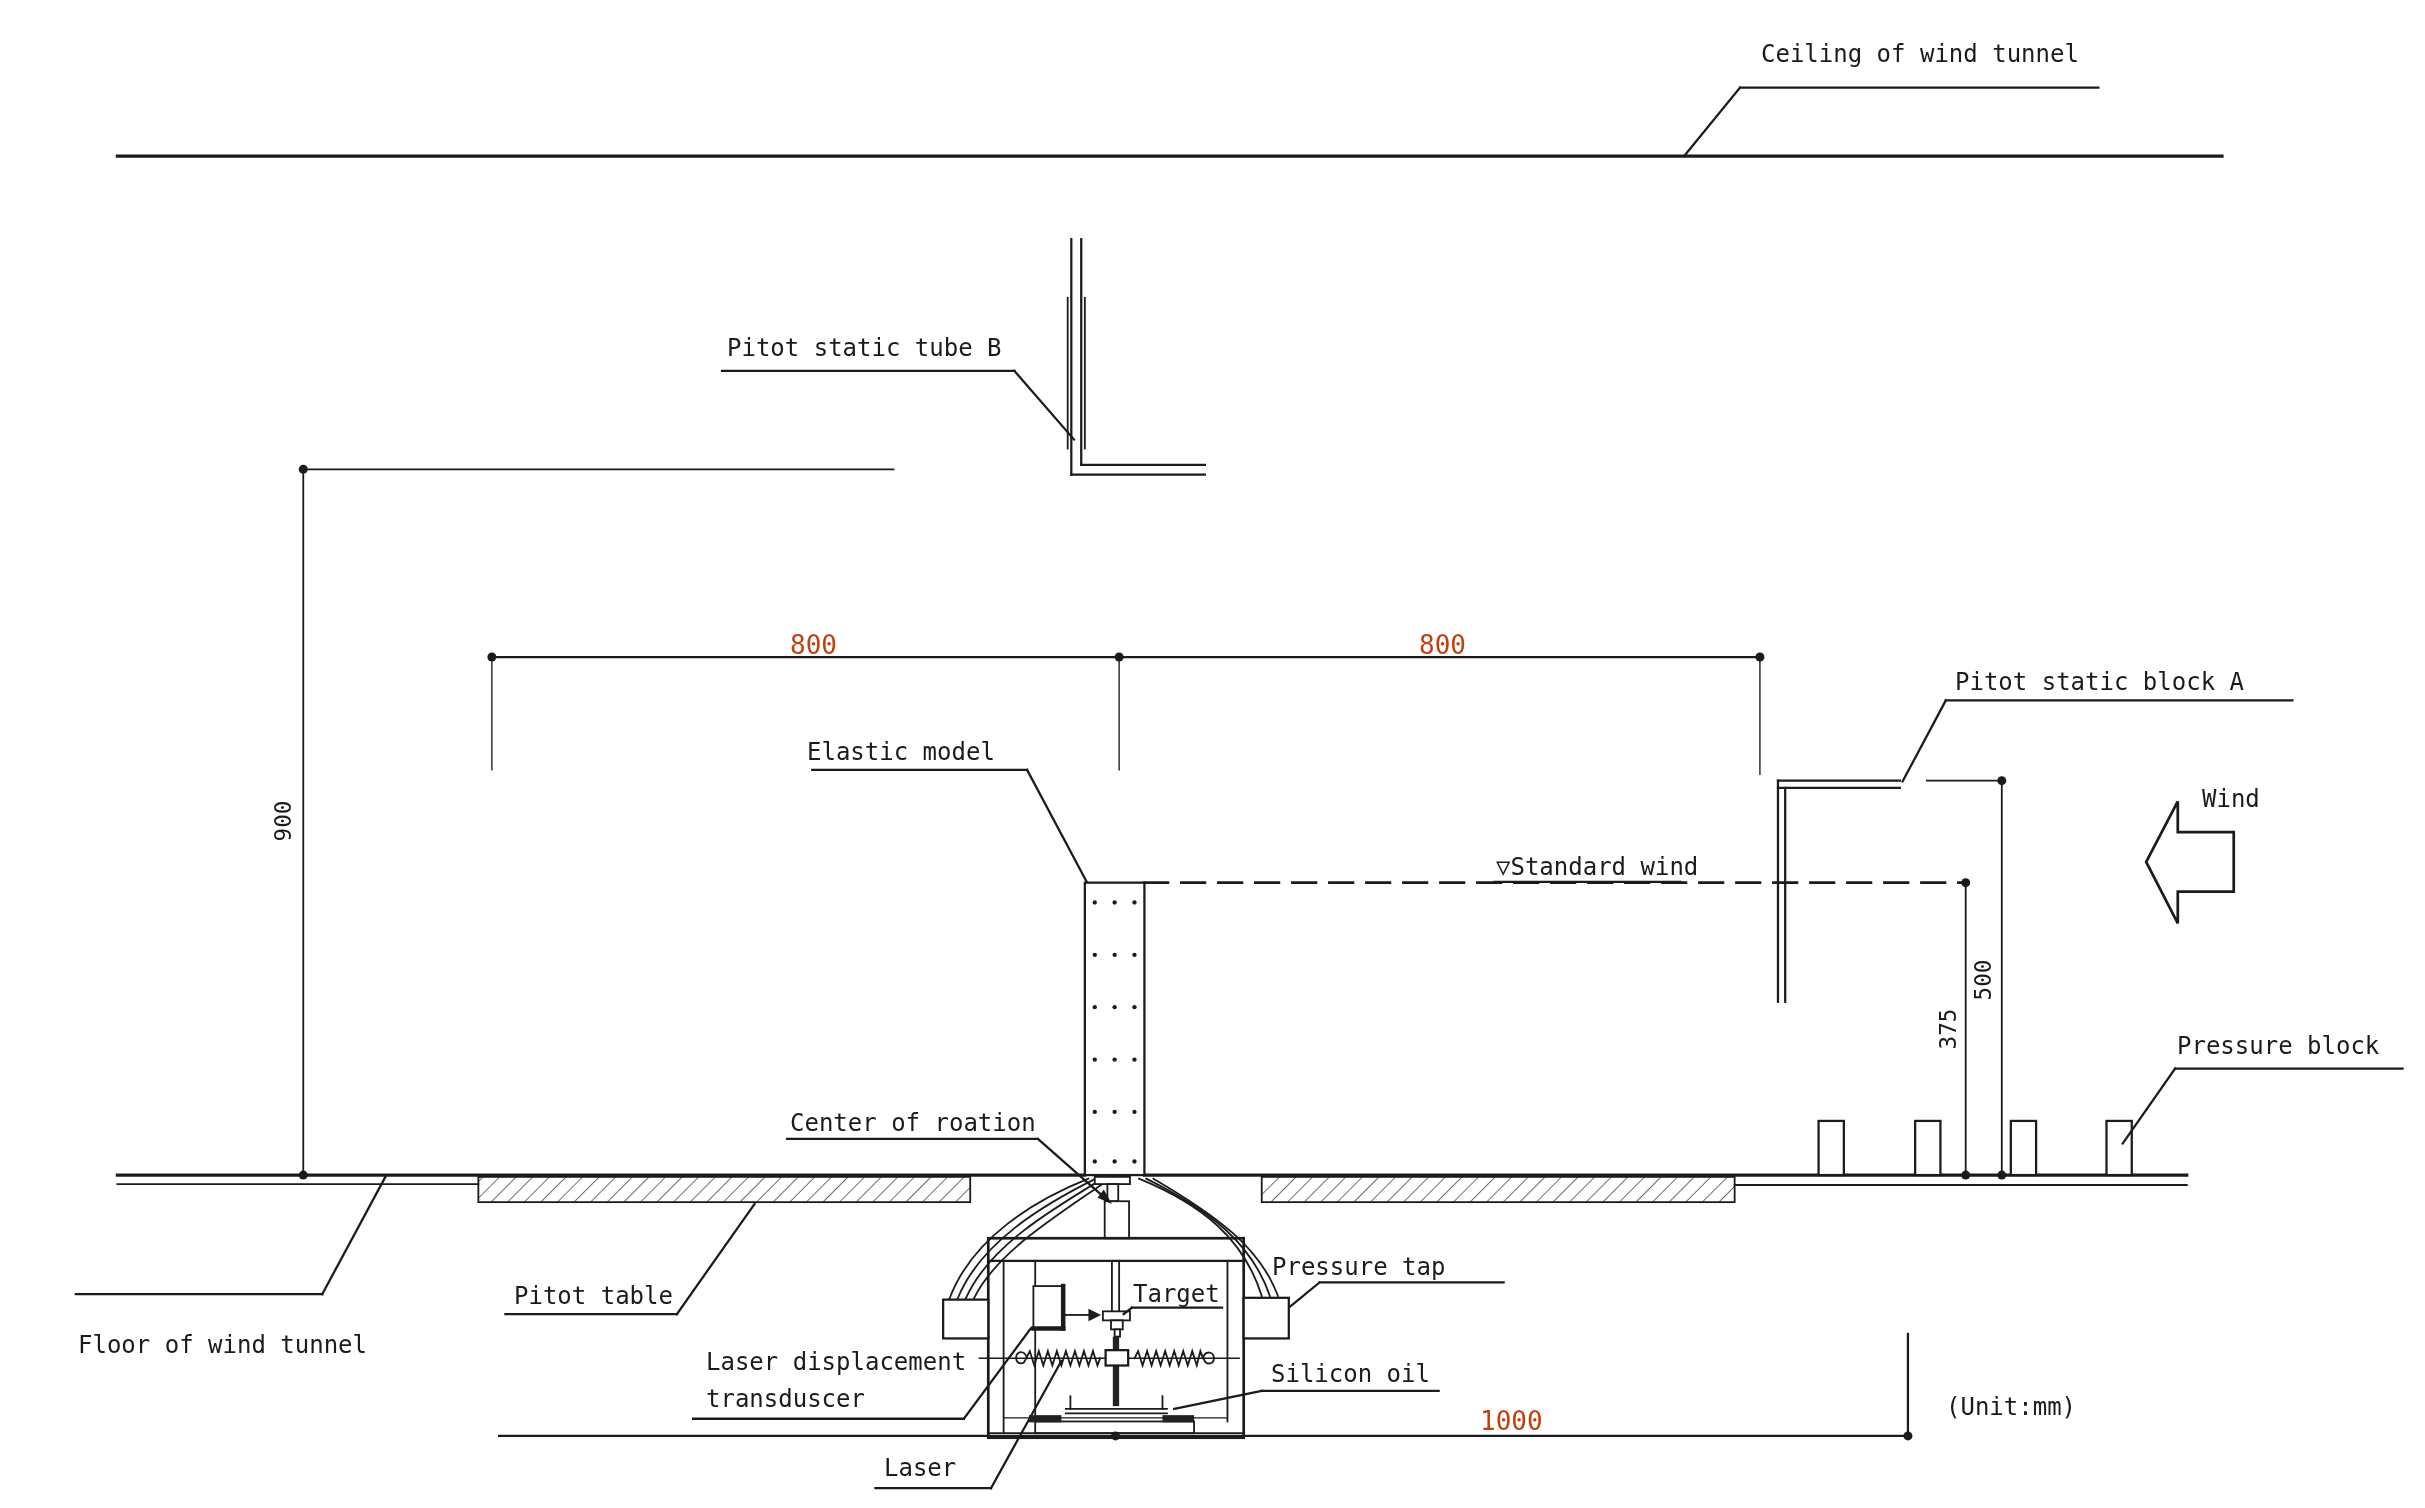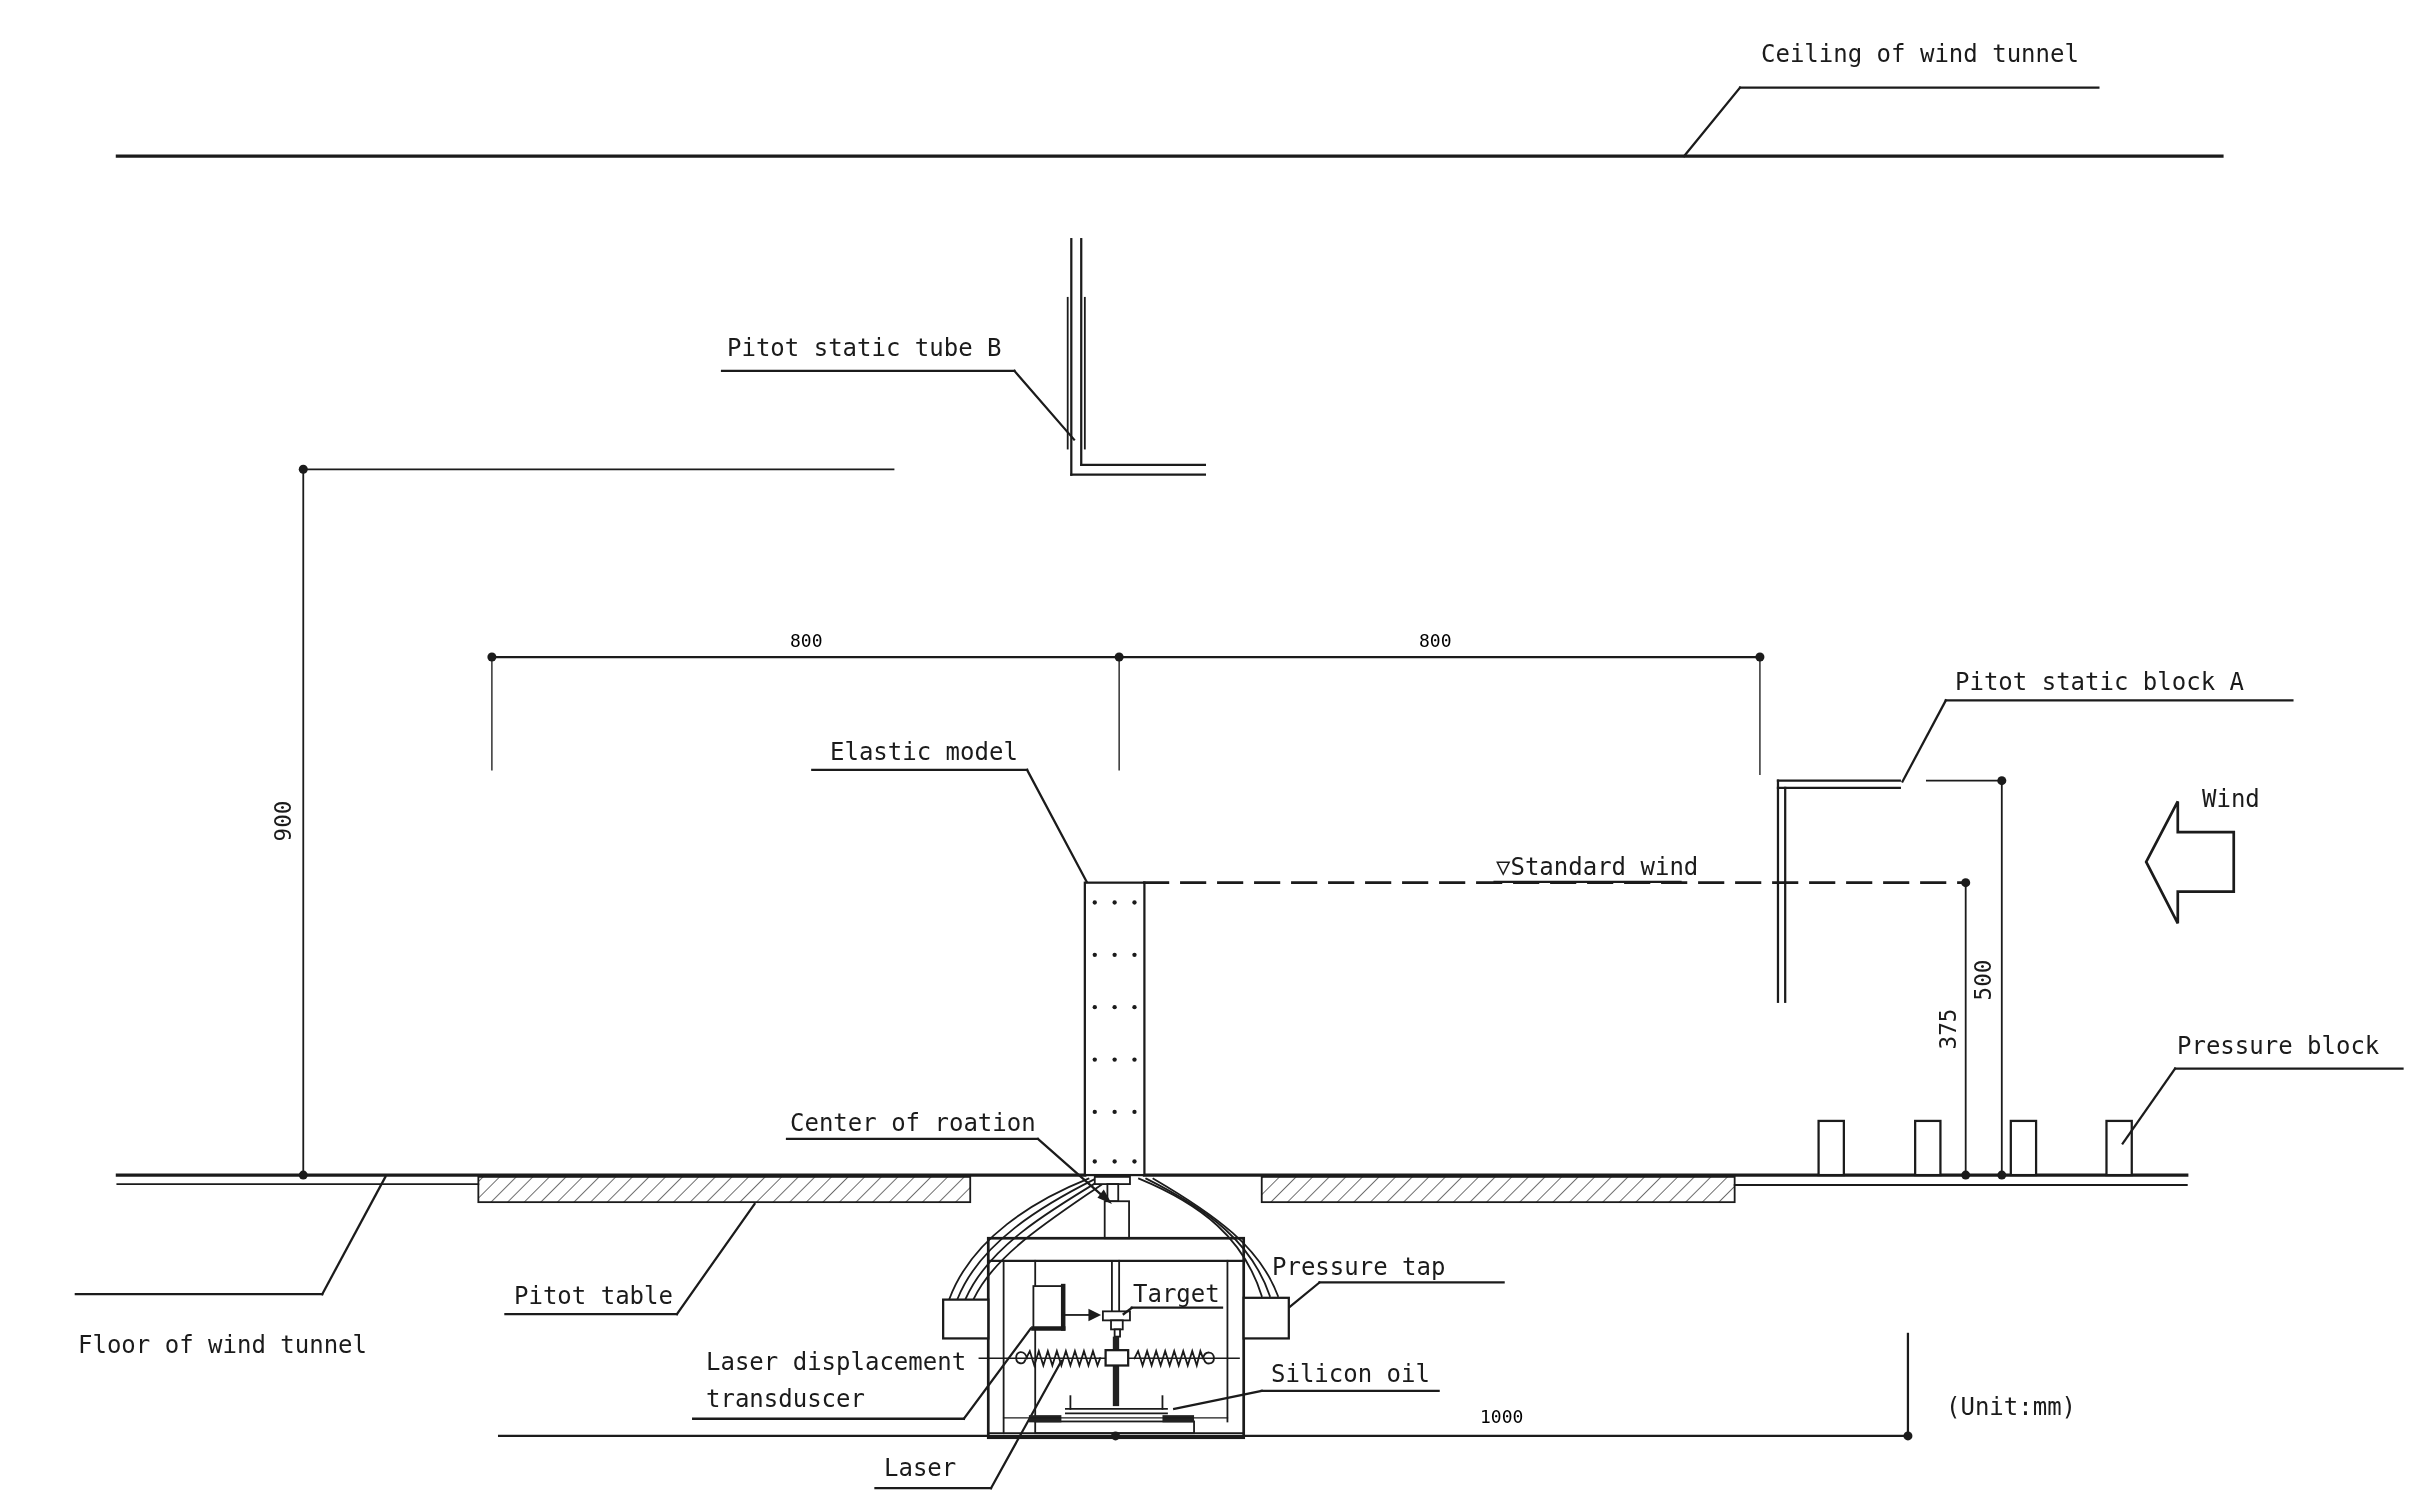--- a/index.html
+++ b/index.html
@@ -1,20 +1,20 @@
 <!DOCTYPE html>
 <html style="font-size:14.4px"><head>
 <meta charset="utf-8">
 <style>
   html,body{margin:0;padding:0;background:#ffffff;}
   #canvas{position:relative;width:2426px;height:1509px;background:#ffffff;overflow:hidden;
           font-family:"DejaVu Sans Mono", "Liberation Mono", monospace;color:#1b1b1b;}
   #linework{position:absolute;left:0;top:0;}
   .lbl{position:absolute;white-space:nowrap;font-size:24px;line-height:1.05;letter-spacing:0px;color:#1b1b1b;}
-  .dim{position:absolute;white-space:nowrap;font-size:18px;color:#000000;}
+  .dim{position:absolute;white-space:nowrap;font-size:26px;color:#c2410c;}
   .dim-v{position:absolute;white-space:nowrap;font-size:22.6px;color:#1b1b1b;
          transform:translate(-50%,-50%) rotate(-90deg);}
 </style>
 </head>
 <body>
 
 <div id="canvas">
 
   <svg id="linework" width="2426" height="1509" viewBox="0 0 2688 1672" fill="none" stroke="#1b1b1b" stroke-width="2.5" stroke-linecap="square">
 
@@ -225,21 +225,21 @@
     </g>
   </svg>
 
   <div class="lbl" style="left:1761px;top:42px">Ceiling of wind tunnel</div>
   <div class="lbl" style="left:78px;top:1333px">Floor of wind tunnel</div>
   <div class="lbl" style="left:727px;top:336px">Pitot static tube B</div>
   <div class="lbl" style="left:1955px;top:670px">Pitot static block A</div>
   <div class="lbl" style="left:2202px;top:787px">Wind</div>
   <div class="lbl" style="left:1496px;top:855px">▽Standard wind</div>
   <div class="lbl" style="left:2177px;top:1034px">Pressure block</div>
-  <div class="lbl" style="left:830px;top:740px">Elastic model</div>
+  <div class="lbl" style="left:807px;top:740px">Elastic model</div>
   <div class="lbl" style="left:790px;top:1111px">Center of roation</div>
   <div class="lbl" style="left:514px;top:1284px">Pitot table</div>
   <div class="lbl" style="left:706px;top:1350px">Laser displacement</div>
   <div class="lbl" style="left:706px;top:1387px">transduscer</div>
   <div class="lbl" style="left:1133px;top:1282px">Target</div>
   <div class="lbl" style="left:1272px;top:1255px">Pressure tap</div>
   <div class="lbl" style="left:1271px;top:1362px">Silicon oil</div>
   <div class="lbl" style="left:884px;top:1456px">Laser</div>
   <div class="lbl" style="left:1946px;top:1395px">(Unit:mm)</div>
 

